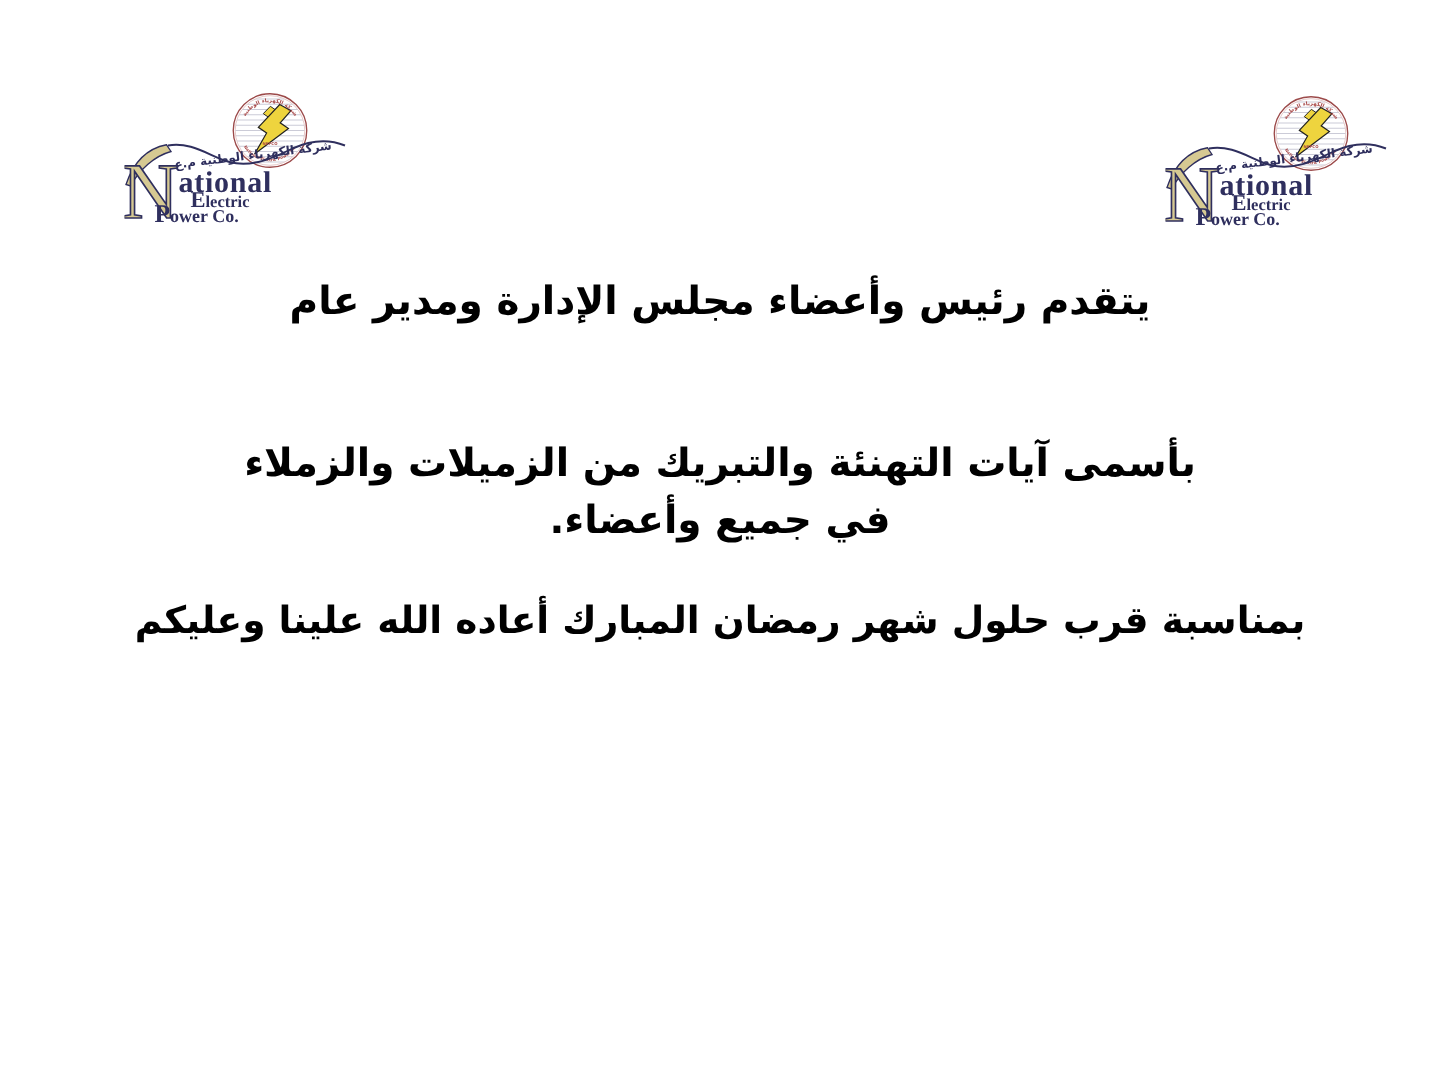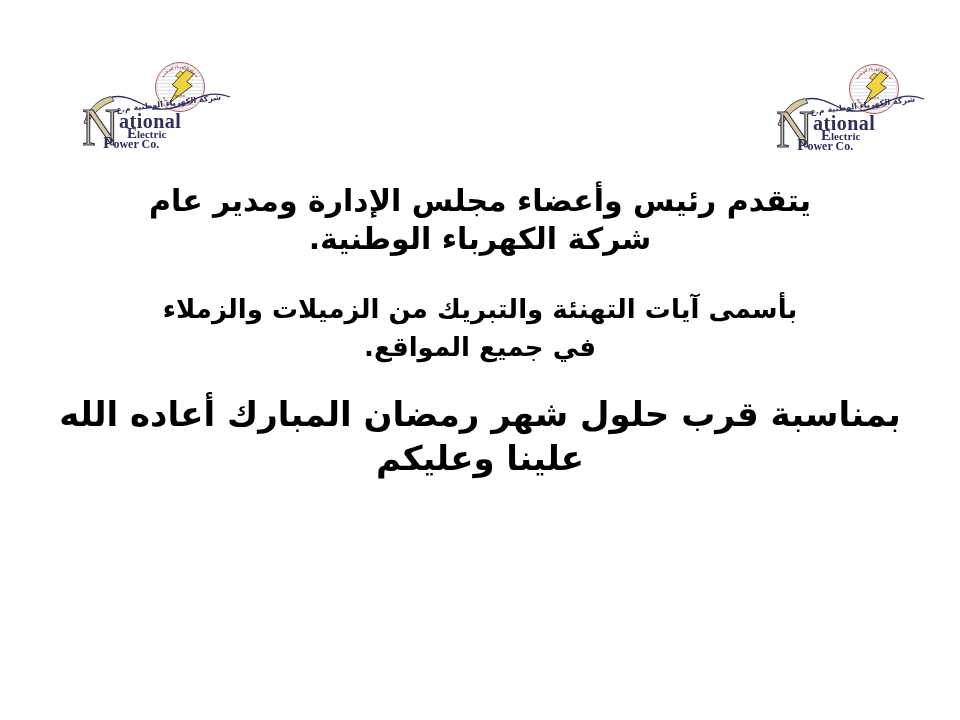--- a/index.html
+++ b/index.html
@@ -15,23 +15,23 @@
   .logo-left{left:83px;top:60px;}
   .logo-right{left:777px;top:62px;}
   .greeting-block{
     position:absolute;left:40px;right:40px;
     text-align:center;
     direction:rtl;
     color:#000000;
     font-weight:700;
     font-family:"DejaVu Sans",sans-serif;
   }
-  .g1{top:182px;font-size:30px;line-height:38px;}
+  .g1{top:182px;font-size:26px;line-height:38px;}
   .g2{top:290px;font-size:26px;line-height:38px;text-align:center;}
-  .g3{top:392px;font-size:34px;line-height:44px;}
+  .g3{top:392px;font-size:25px;line-height:44px;}
   .line{display:block;}
 </style>
 </head>
 <body>
 
 <div class="slide">
 
   <svg class="logo logo-left" viewBox="0 0 150 95">
     <defs>
       <clipPath id="sealclip">
@@ -93,25 +93,24 @@
     </defs>
     <use href="#nepco"></use>
   </svg>
 
   <svg class="logo logo-right" viewBox="0 0 150 95">
     <use href="#nepco"></use>
   </svg>
 
   <div class="greeting-block g1">
     <span class="line">يتقدم رئيس وأعضاء مجلس الإدارة ومدير عام</span>
-    <span class="line">شركة الكهرباء الوطنية.</span>
   </div>
 
   <div class="greeting-block g2">
     <span class="line">بأسمى آيات التهنئة والتبريك من الزميلات والزملاء</span>
-    <span class="line">في جميع المواقع.</span>
+    <span class="line">في جميع وأعضاء.</span>
   </div>
 
   <div class="greeting-block g3">
     <span class="line">بمناسبة قرب حلول شهر رمضان المبارك أعاده الله علينا وعليكم</span>
   </div>
 
 </div>
 
 </body></html>

